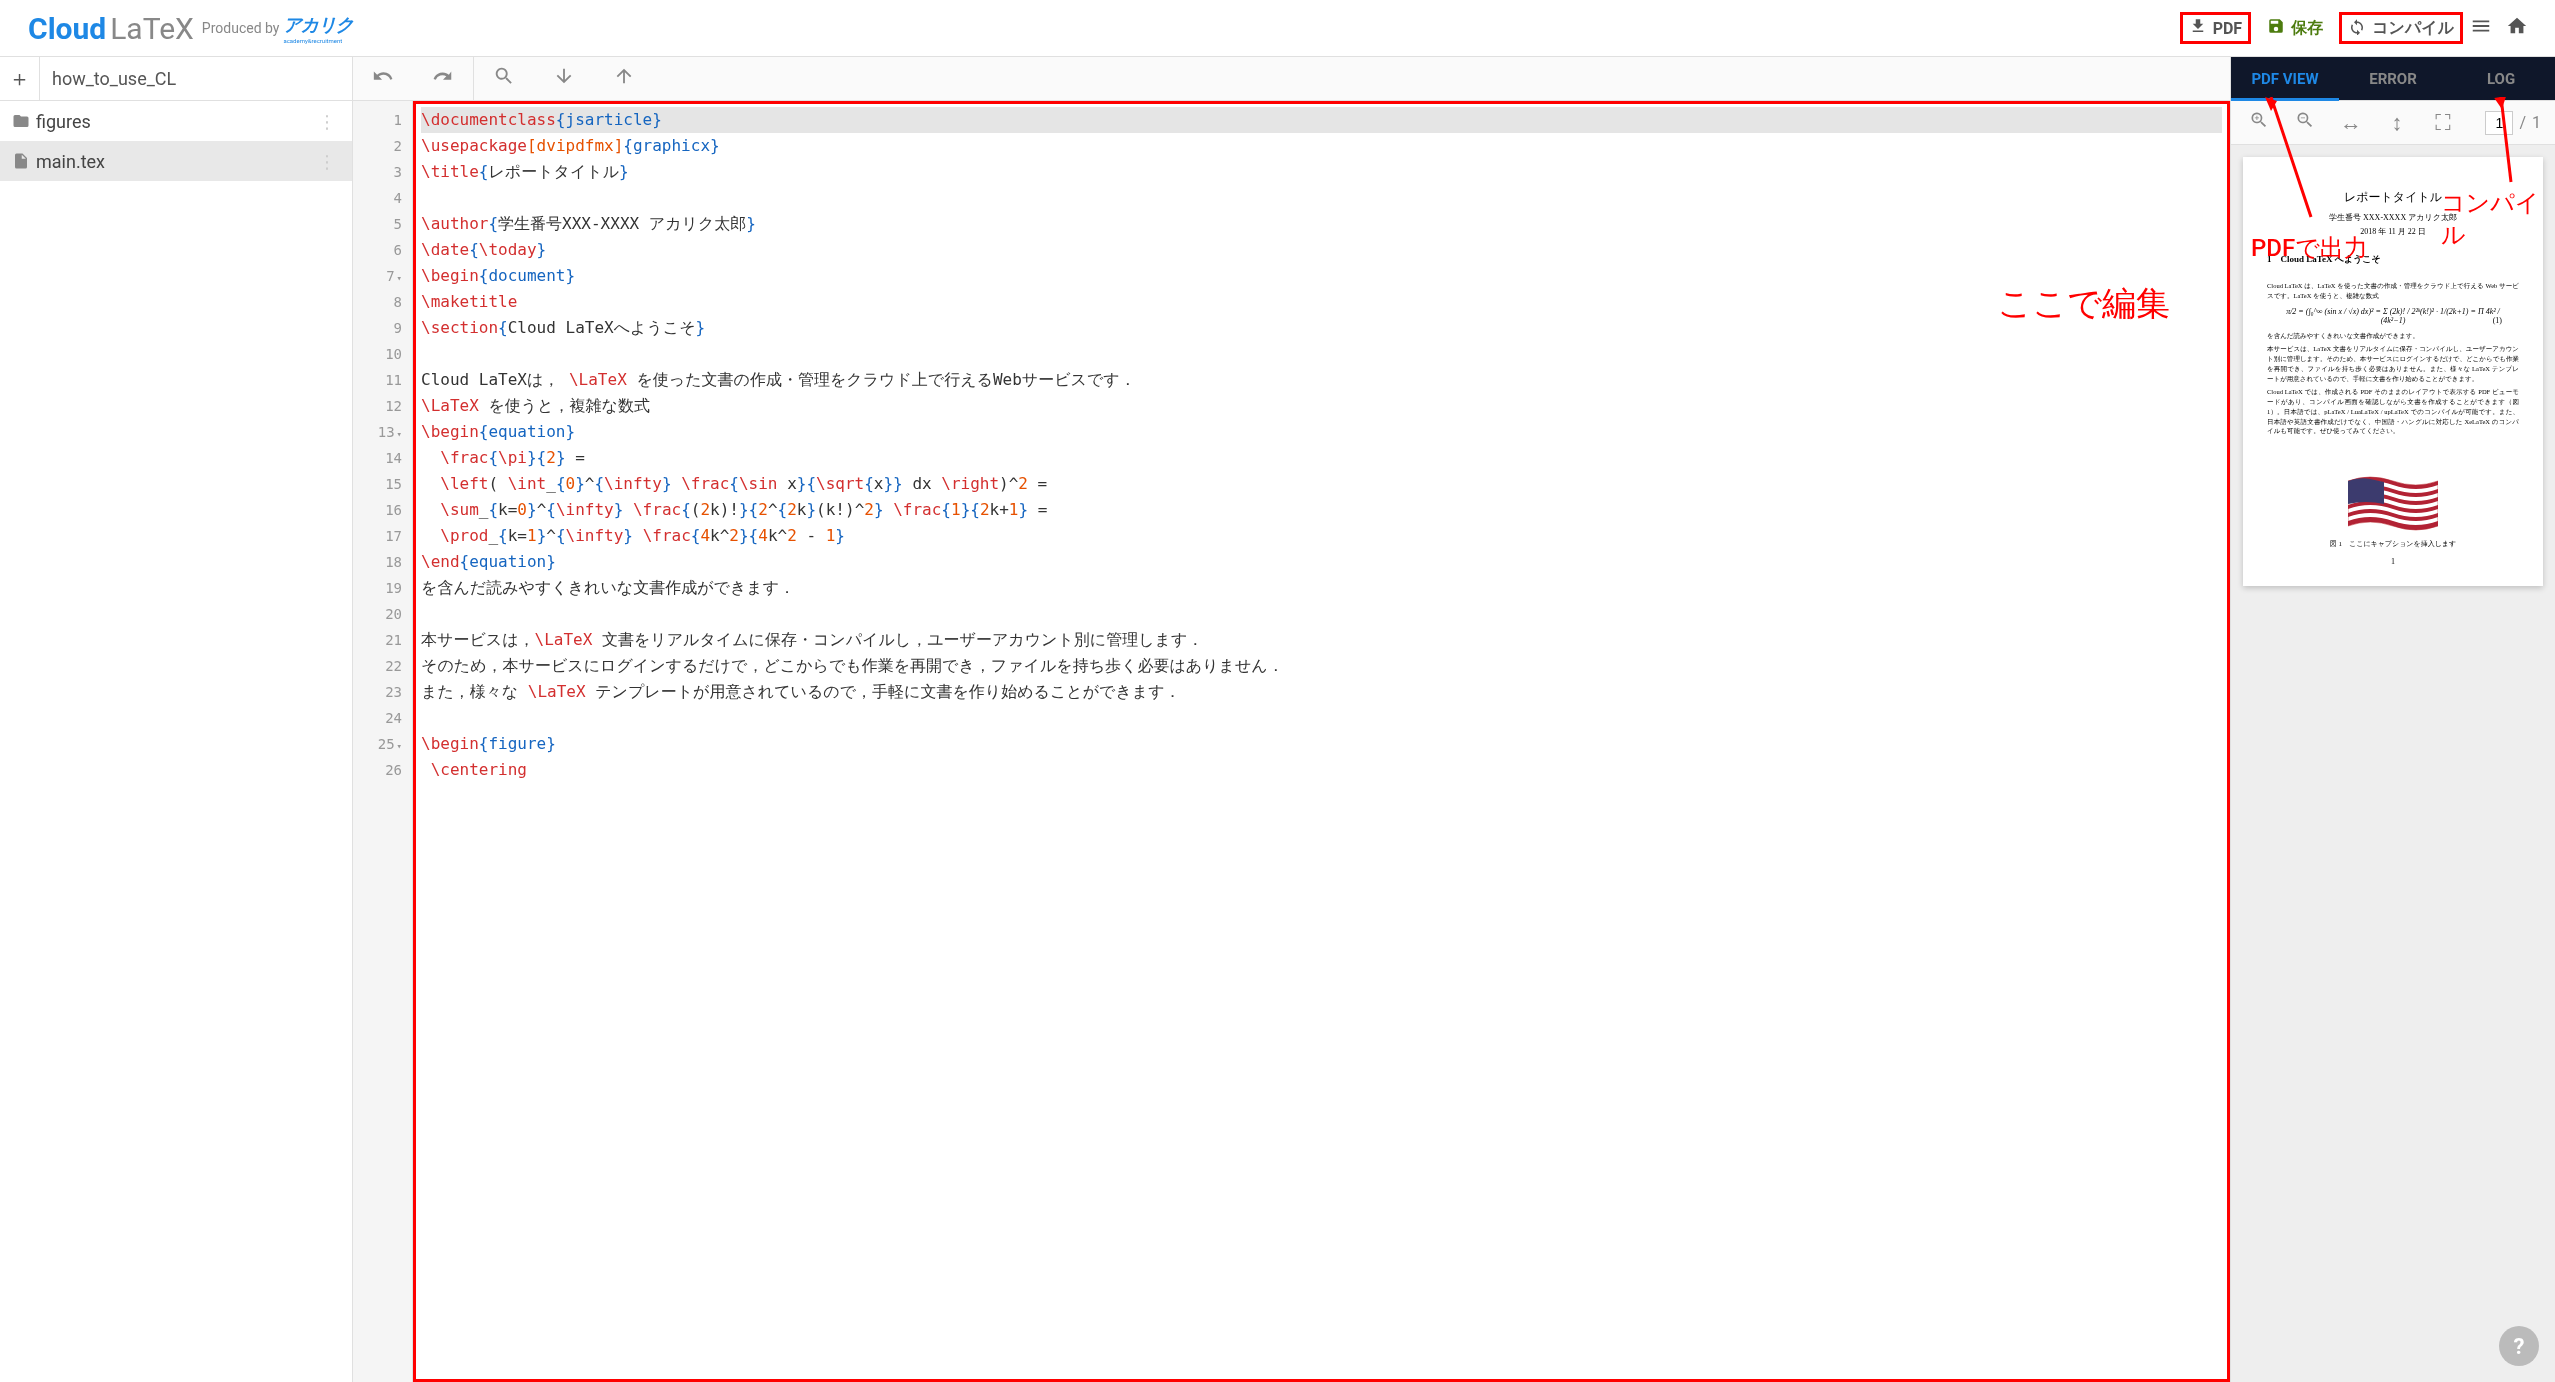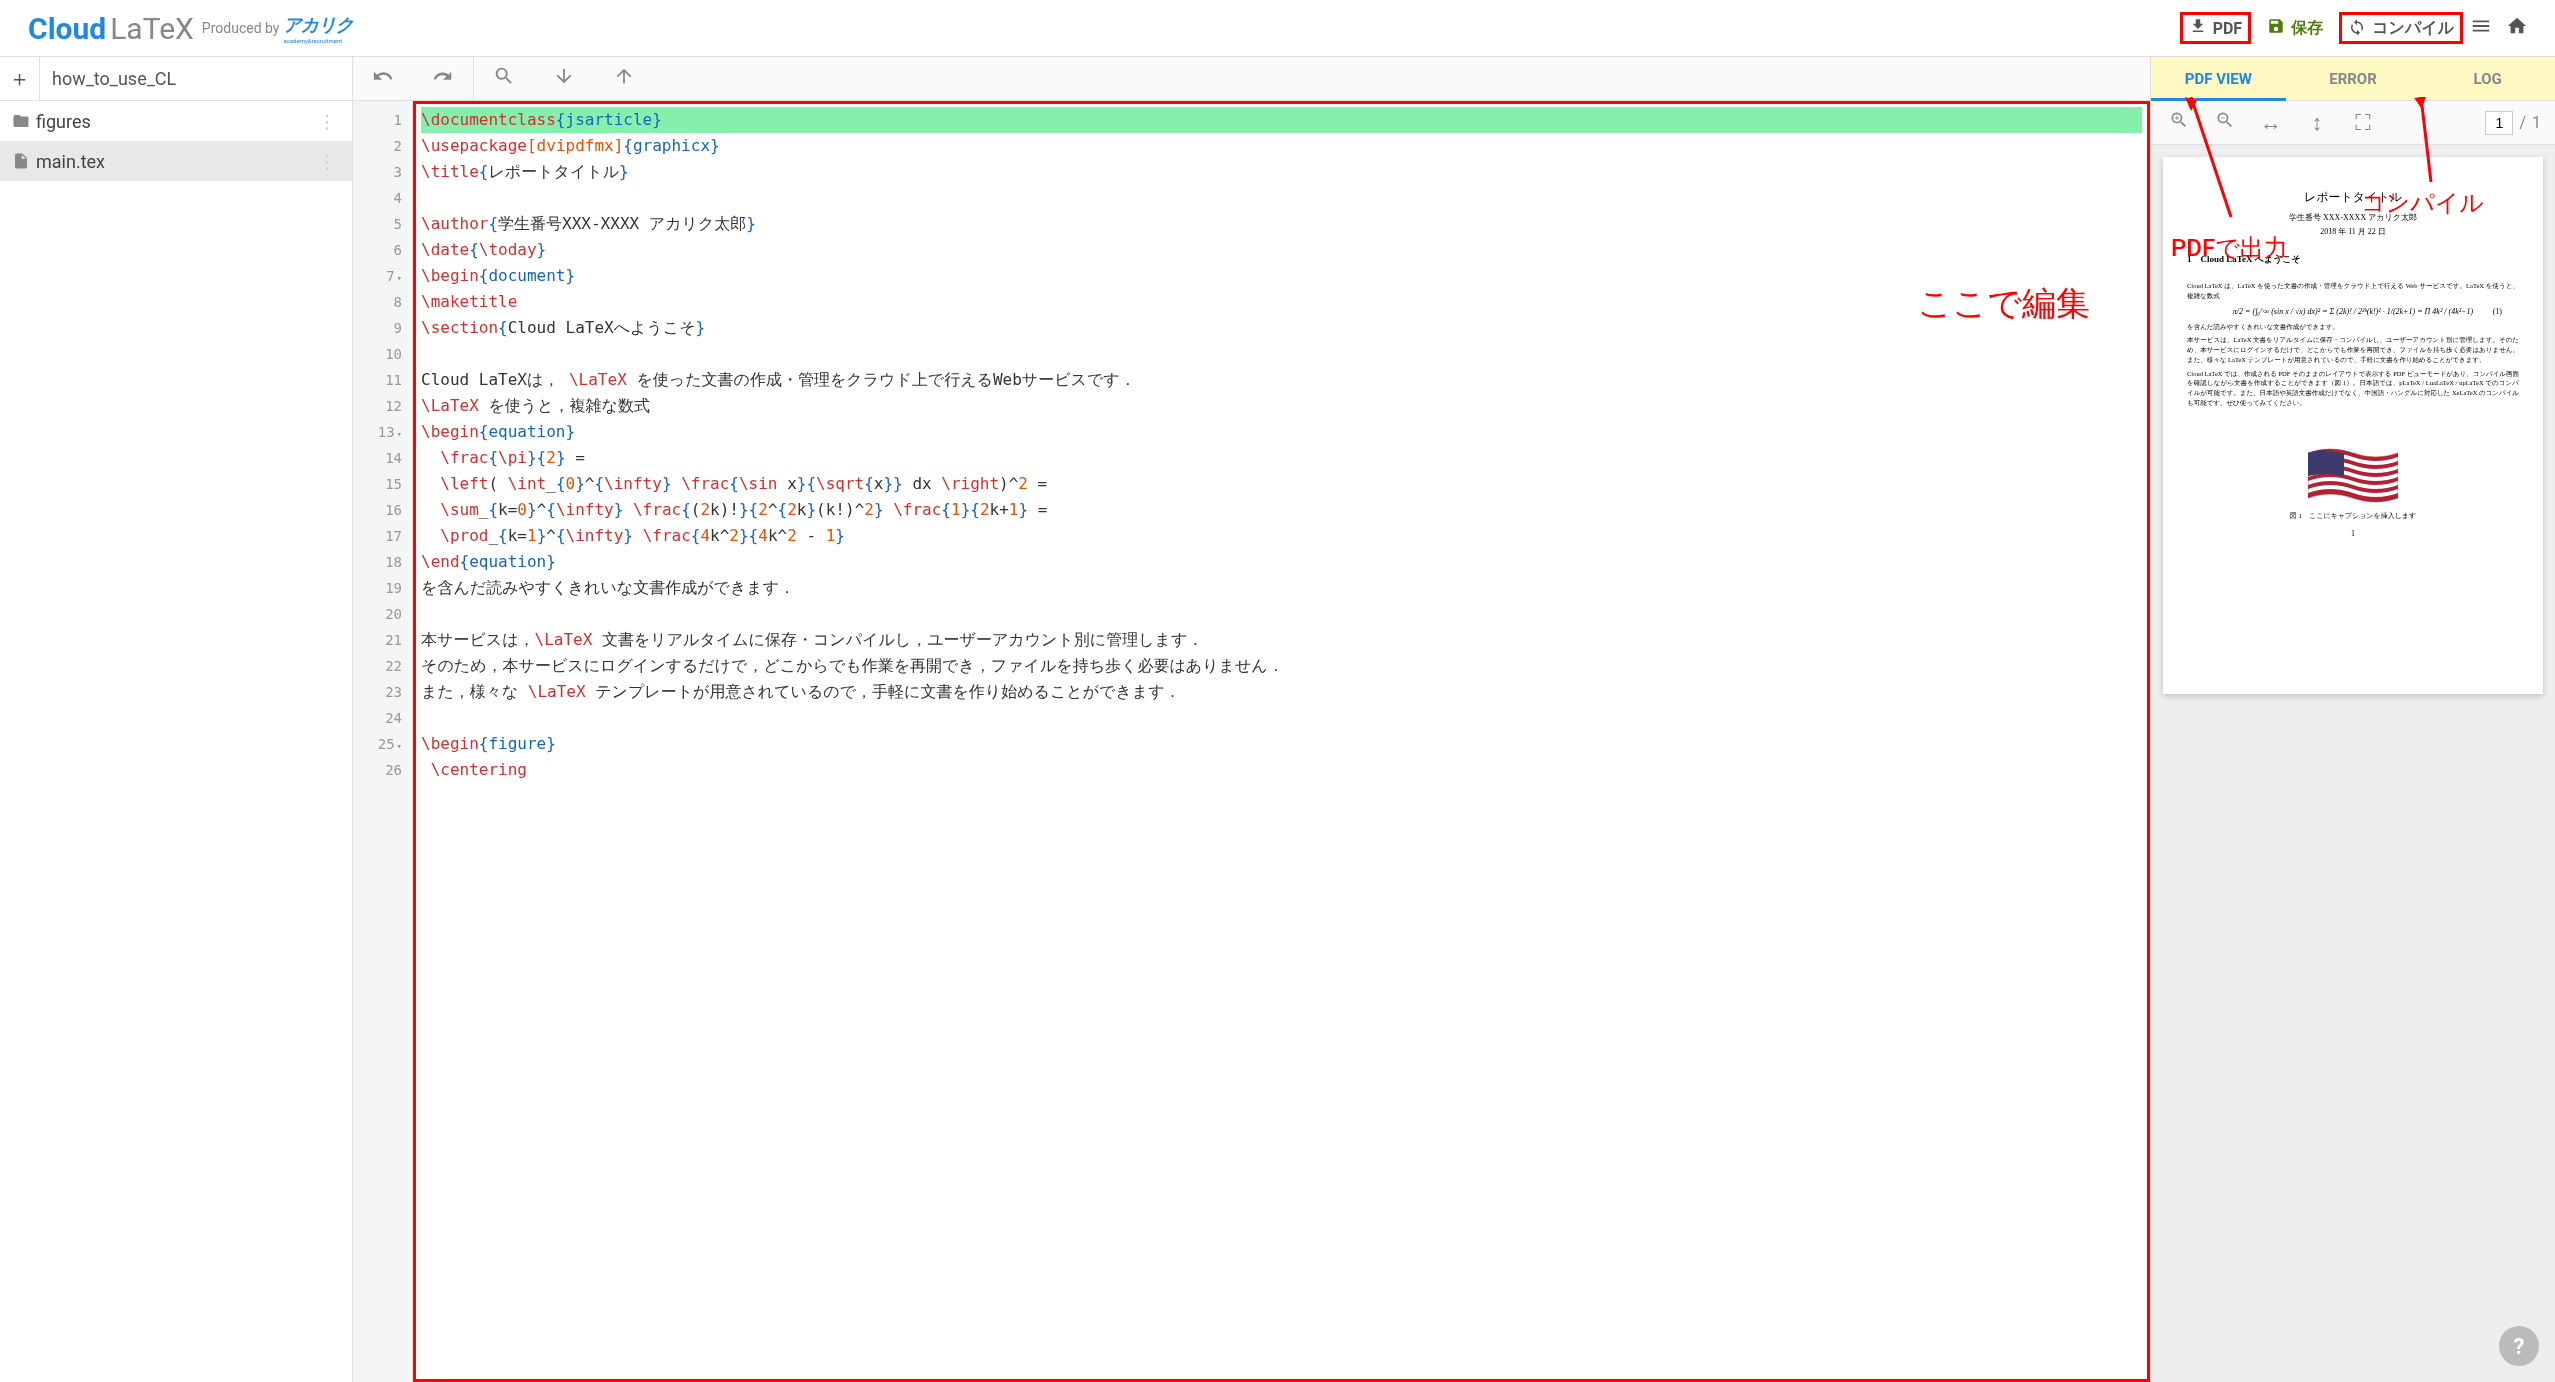--- a/index.html
+++ b/index.html
@@ -41,30 +41,30 @@
 .editor-toolbar { height:44px; display:flex; align-items:center; border-bottom:1px solid #e0e0e0; background:#fafafa; }
 .tool-grp { display:flex; align-items:center; padding:0 16px; gap:32px; }
 .tool-sep { width:1px; height:100%; background:#e0e0e0; }
 .tool-ico { font-size:22px; color:#888; cursor:pointer; display:flex; align-items:center; justify-content:center; width:28px; height:28px; }
 .editor-body { flex:1; display:flex; min-height:0; position:relative; }
 .gutter { width:60px; background:#f5f5f5; border-right:1px solid #e0e0e0; padding:6px 0; font-family:Menlo,Consolas,monospace; font-size:14px; color:#999; text-align:right; }
 .gutter div { height:26px; line-height:26px; padding-right:10px; }
 .gutter .fold::after { content:"▾"; font-size:9px; color:#999; margin-left:2px; }
 .code { flex:1; padding:6px 8px; font-family:Menlo,Consolas,monospace; font-size:16px; line-height:26px; overflow:auto; position:relative; }
 .code-line { min-height:26px; white-space:pre-wrap; word-break:break-all; }
-.code-line.hl { background:#86efac; }
+.code-line.hl { background:#e5e5e5; }
 .cmd { color:#d32f2f; }
 .grp { color:#1565c0; }
 .opt { color:#e65100; }
 .txt { color:#333; }
 .red-overlay { position:absolute; left:60px; top:0; right:0; bottom:0; border:3px solid #ff0000; pointer-events:none; }
 .anno-edit { position:absolute; right:60px; top:180px; font-size:34px; font-weight:500; color:#ff0000; pointer-events:none; }
 
 
-.preview-panel { width:404px; display:flex; flex-direction:column; background:#fef9c3; position:relative; }
+.preview-panel { width:324px; display:flex; flex-direction:column; background:#0f172a; position:relative; }
 .prev-tabs { height:44px; display:flex; border-bottom:1px solid #e0e0e0; }
 .prev-tab { flex:1; display:flex; align-items:center; justify-content:center; font-size:15px; font-weight:700; color:#888; cursor:pointer; position:relative; }
 .prev-tab.active { color:#1e88e5; }
 .prev-tab.active::after { content:""; position:absolute; bottom:-1px; left:0; right:0; height:3px; background:#1e88e5; }
 .prev-tools { height:44px; display:flex; align-items:center; gap:18px; padding:0 14px; border-bottom:1px solid #e0e0e0; background:#fafafa; color:#888; font-size:16px; }
 .prev-tools .pg { margin-left:auto; display:flex; align-items:center; gap:6px; }
 .pg-input { width:28px; height:24px; border:1px solid #ccc; text-align:center; font-size:14px; }
 .prev-body { flex:1; background:#eee; padding:12px; overflow:auto; }
 .pdf-page { width:100%; aspect-ratio:210/297; background:#fff; box-shadow:0 2px 6px rgba(0,0,0,0.2); padding:20px 24px; font-family:serif; font-size:7px; color:#000; }
 .pdf-title { text-align:center; font-size:12px; margin:12px 0 6px; }

